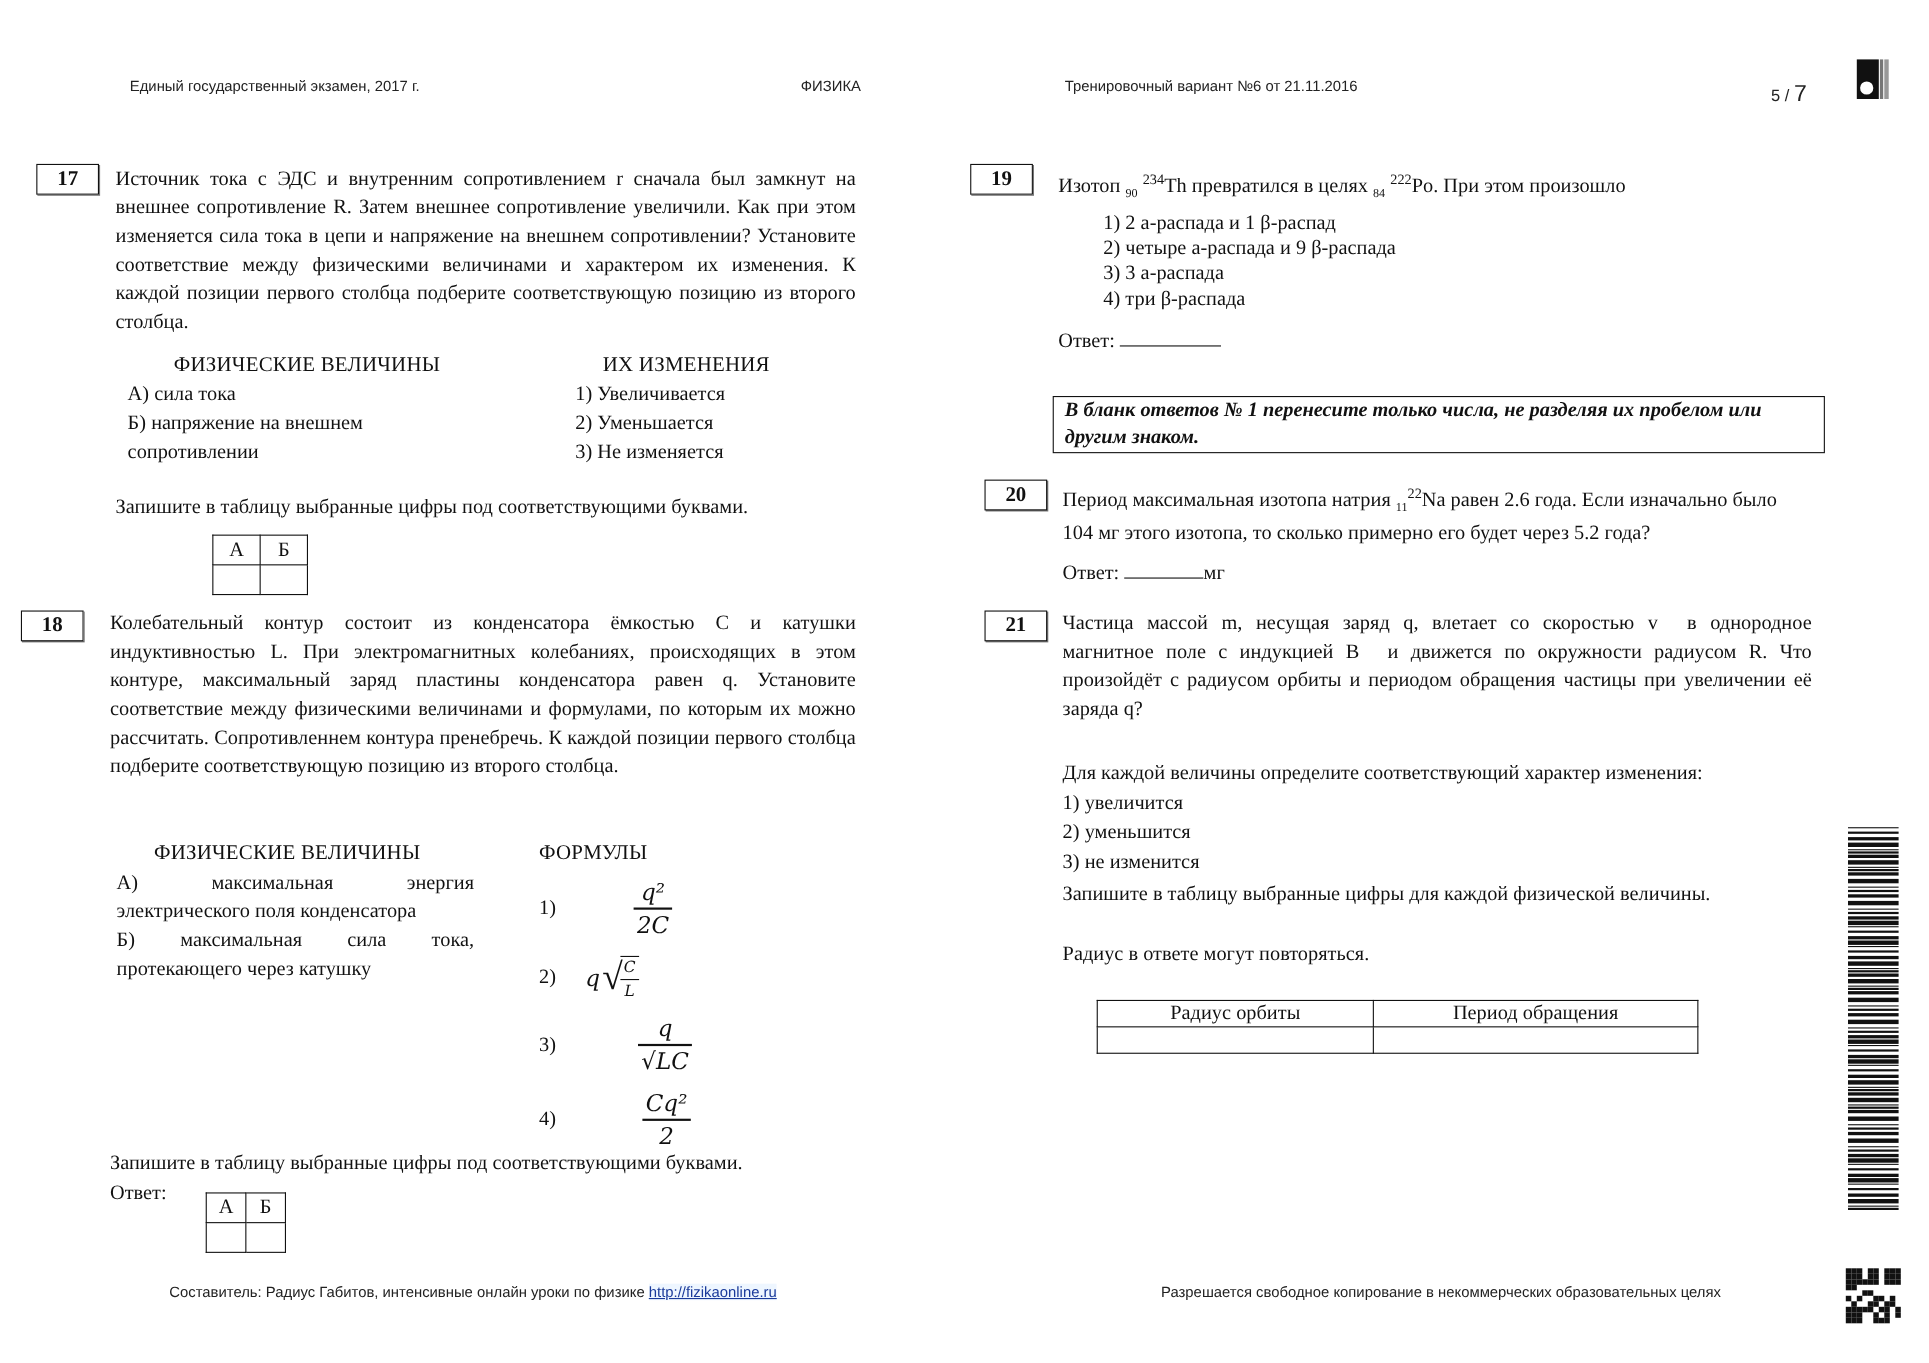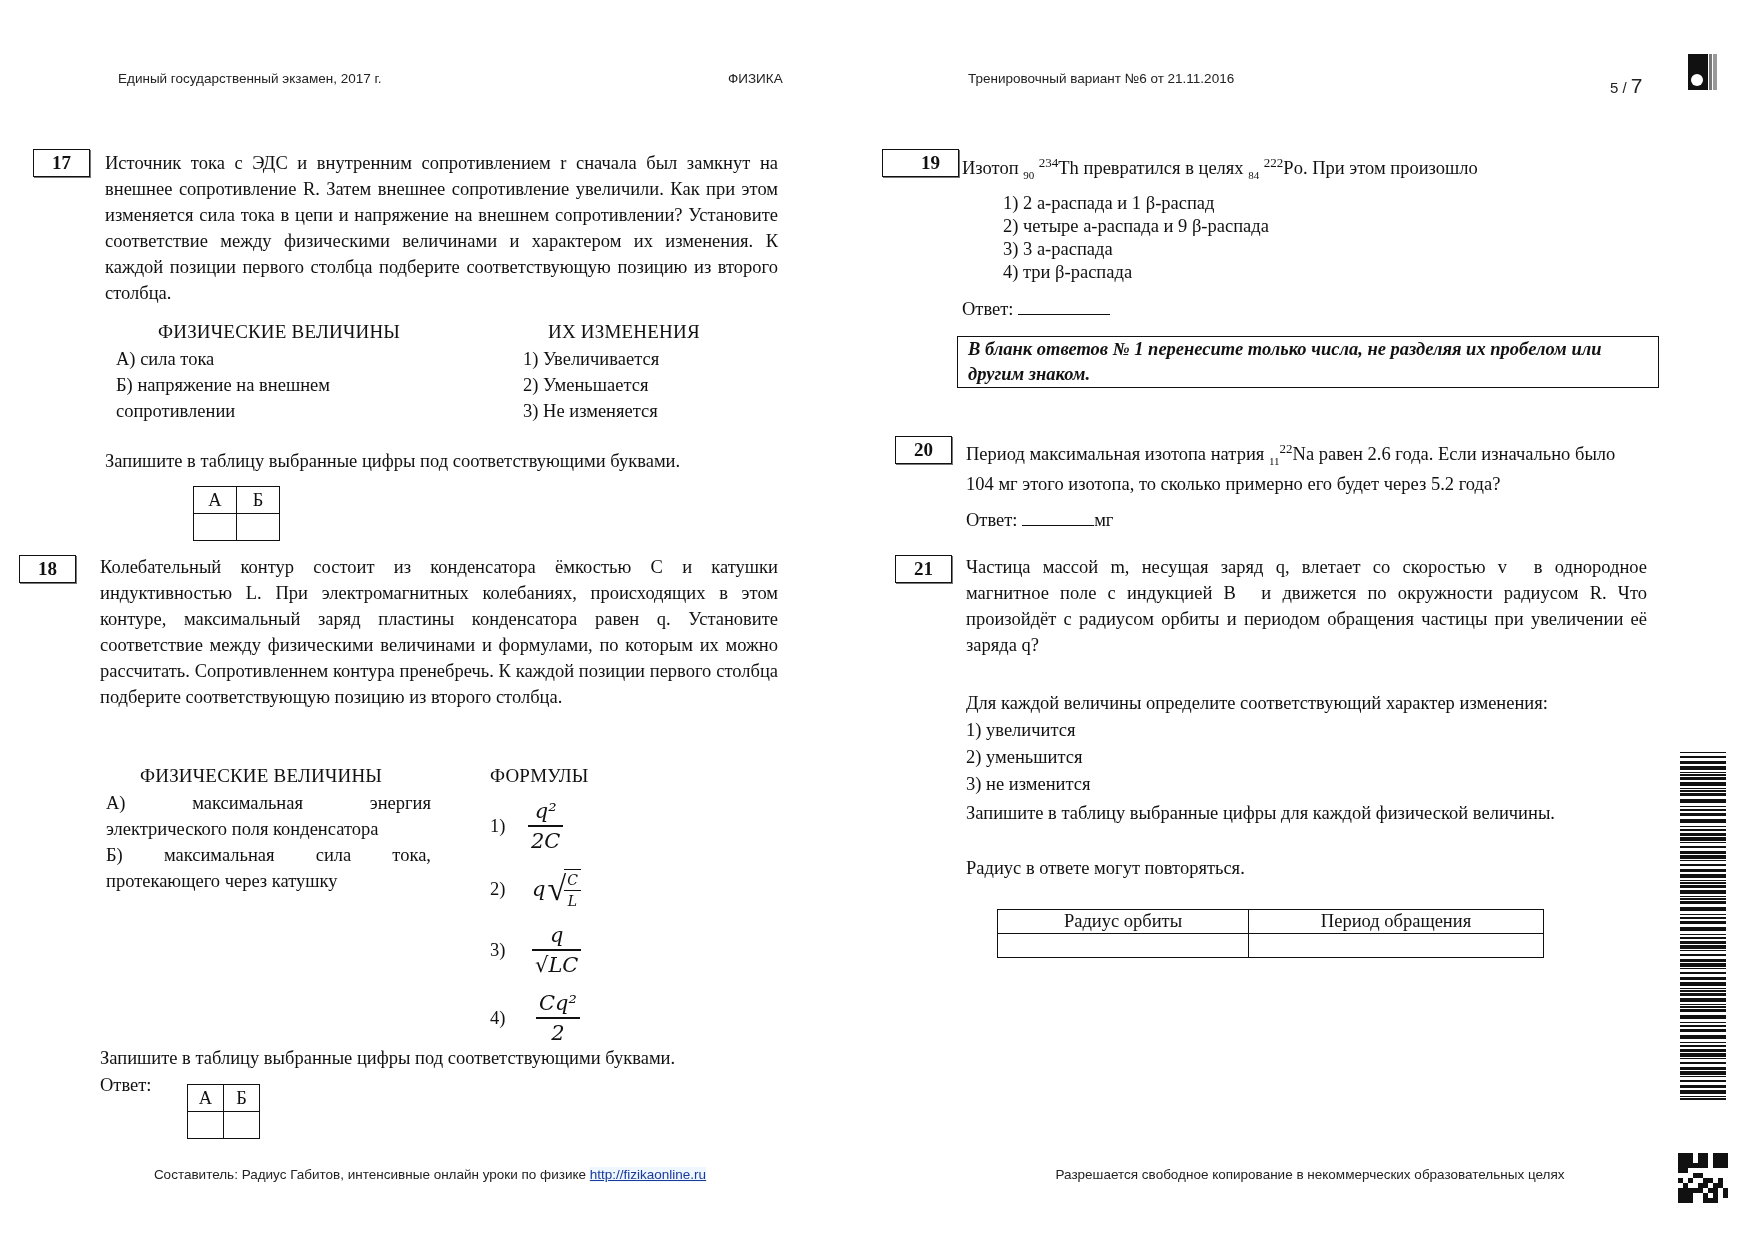--- a/index.html
+++ b/index.html
@@ -5,21 +5,21 @@
   html, body { margin:0; padding:0; }
   body { width:1754px; height:1239px; background:#ffffff; position:relative; overflow:hidden; color:#111; font-family:"Liberation Serif", serif; }
   .abs { position:absolute; }
   .hdr { font-family:"Liberation Sans", sans-serif; font-size:13.5px; color:#222; }
   .qnum { position:absolute; border:1.5px solid #111; font-weight:bold; font-size:19px; text-align:center; line-height:26px; height:26px; box-shadow:1px 1px 0 #777; }
   .txt { font-size:18.5px; line-height:26px; text-align:justify; }
   .line { font-size:18.5px; line-height:26px; white-space:nowrap; }
   .head { font-size:19px; letter-spacing:0.2px; }
   table.ans { border-collapse:collapse; position:absolute; }
   table.ans td { border:1.5px solid #111; text-align:center; font-size:18.5px; padding:0; }
-  .frac { display:inline-flex; flex-direction:column; align-items:center; font-family:"DejaVu Serif", serif; font-style:italic; font-size:21px; line-height:24px; }
+  .frac { display:inline-flex; flex-direction:column; align-items:center; font-family:"DejaVu Serif", serif; font-style:italic; font-size:21px; line-height:24px;margin-left:48px; }
   .frac .num { padding:0 3px; }
   .frac .bar { border-top:2px solid #111; width:100%; margin:2px 0; }
   .sup { font-size:13px; vertical-align:super; }
   .sub { font-size:11px; vertical-align:sub; }
   .link { color:#1a3a9a; text-decoration:underline; background:#eef6ff; }
   .foot { font-family:"Liberation Sans", sans-serif; font-size:13.5px; color:#222; text-align:center; line-height:17px; }
   .notice { position:absolute; border:1.5px solid #111; font-weight:bold; font-style:italic; font-size:18.5px; line-height:25px; padding:0 10px; }
   .blank { display:inline-block; border-bottom:1.5px solid #111; height:18px; vertical-align:baseline; }
 </style>
 </head>
@@ -118,36 +118,36 @@
     <td style="width:35px;height:26px;">А</td>
     <td style="width:35px;height:26px;">Б</td>
   </tr>
   <tr>
     <td style="height:26px;"></td>
     <td style="height:26px;"></td>
   </tr>
 </tbody>
   </table>
 
-<div class="qnum" style="left:882px;top:149px;width:55px;padding-left:20px;">19</div>
+<div class="qnum" style="left:882px;top:149px;width:55px;">19</div>
 <div class="abs line" style="left:962px;top:150px;">
   <span>Изотоп </span><span class="sub">90</span> <span class="sup">234</span><span>Th</span><span> превратился в целях </span><span class="sub">84</span> <span class="sup">222</span><span>Po</span><span>. При этом произошло</span>
 </div>
 <div class="abs" style="left:1003px;top:192px;">
   <div class="line" style="line-height:23px;">1)   2 а-распада и 1 β-распад</div>
   <div class="line" style="line-height:23px;">2)   четыре а-распада и 9 β-распада</div>
   <div class="line" style="line-height:23px;">3)   3 а-распада</div>
   <div class="line" style="line-height:23px;">4)   три β-распада</div>
 </div>
 <div class="abs line" style="left:962px;top:296px;">
   <span>Ответ:</span>
   <span class="blank" style="width:92px;"></span>
 </div>
 
-<div class="notice" style="left:957px;top:336px;width:680px;height:50px;">В бланк ответов № 1 перенесите только числа, не разделяя их пробелом или другим знаком.</div>
+<div class="notice" style="left:957px;top:360px;width:680px;height:50px;">В бланк ответов № 1 перенесите только числа, не разделяя их пробелом или другим знаком.</div>
 
 <div class="qnum" style="left:895px;top:436px;width:55px;">20</div>
 <div class="abs txt" style="left:966px;top:437px;width:680px;line-height:23px;text-align:left;">
   <span>Период максимальная изотопа натрия </span><span class="sub">11</span><span class="sup">22</span><span>Na</span><span> равен 2.6 года. Если изначально было 104 мг этого изотопа, то сколько примерно его будет через 5.2 года?</span>
 </div>
 <div class="abs line" style="left:966px;top:507px;">
   <span>Ответ:</span>
   <span class="blank" style="width:72px;"></span><span>мг</span>
 </div>
 

